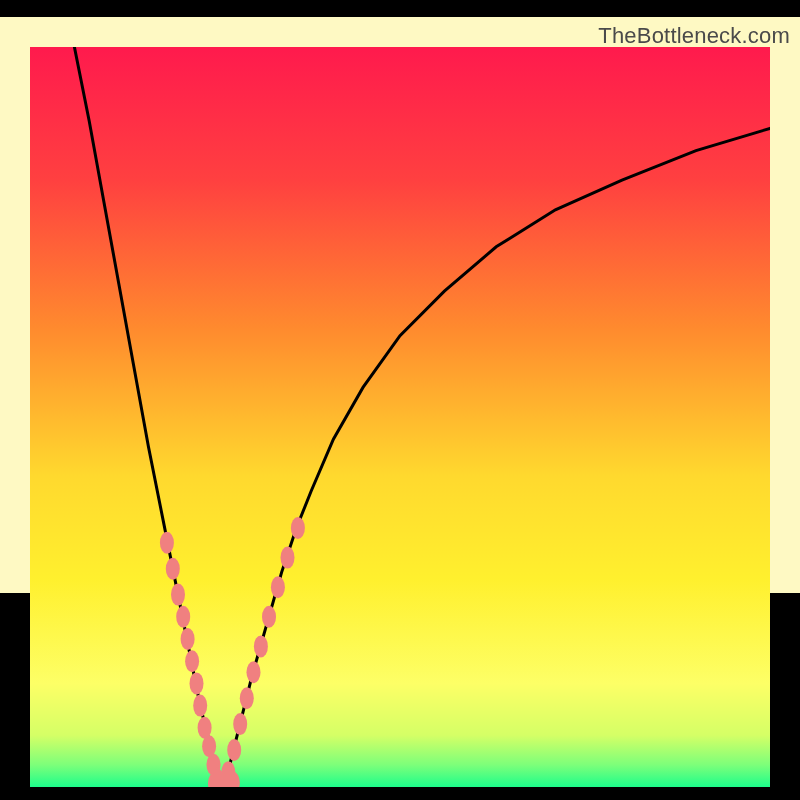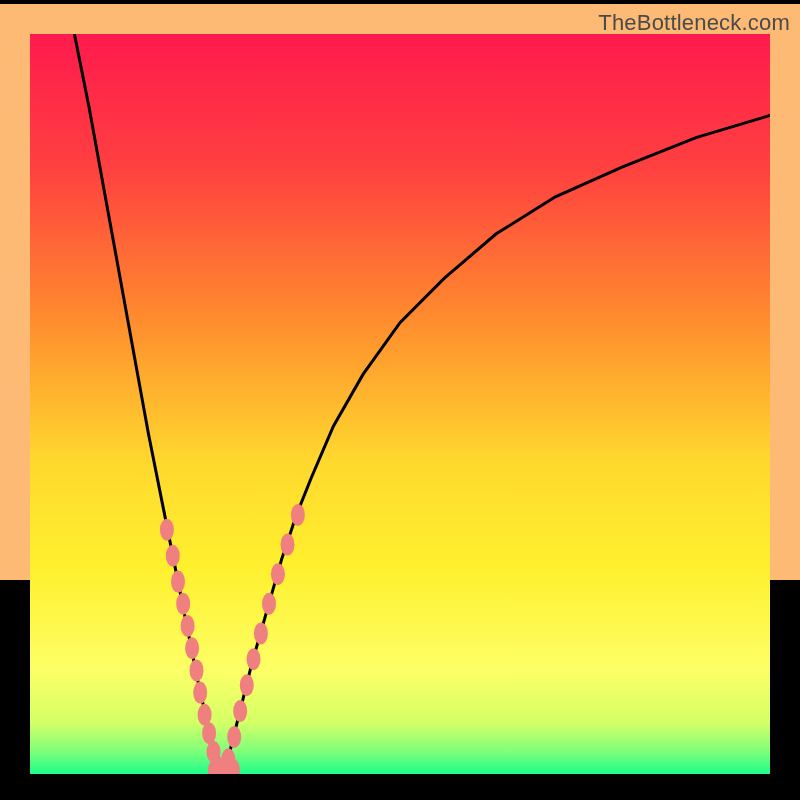--- a/index.html
+++ b/index.html
@@ -6,23 +6,23 @@
     margin: 0;
     padding: 0;
     width: 800px;
     height: 800px;
     overflow: hidden;
     background: #000;
     font-family: Arial, Helvetica, sans-serif;
   }
   .frame {
     position: absolute;
-    left: 0; top: 4px;
+    left: 0; top: 17px;
     width: 800px; height: 576px;
-    background: #fdba74;
+    background: #fef9c3;
   }
   .plot-area {
     position: absolute;
     left: 30px;
     top: 30px;
     width: 740px;
     height: 740px;
     
   }
   .gradient {

